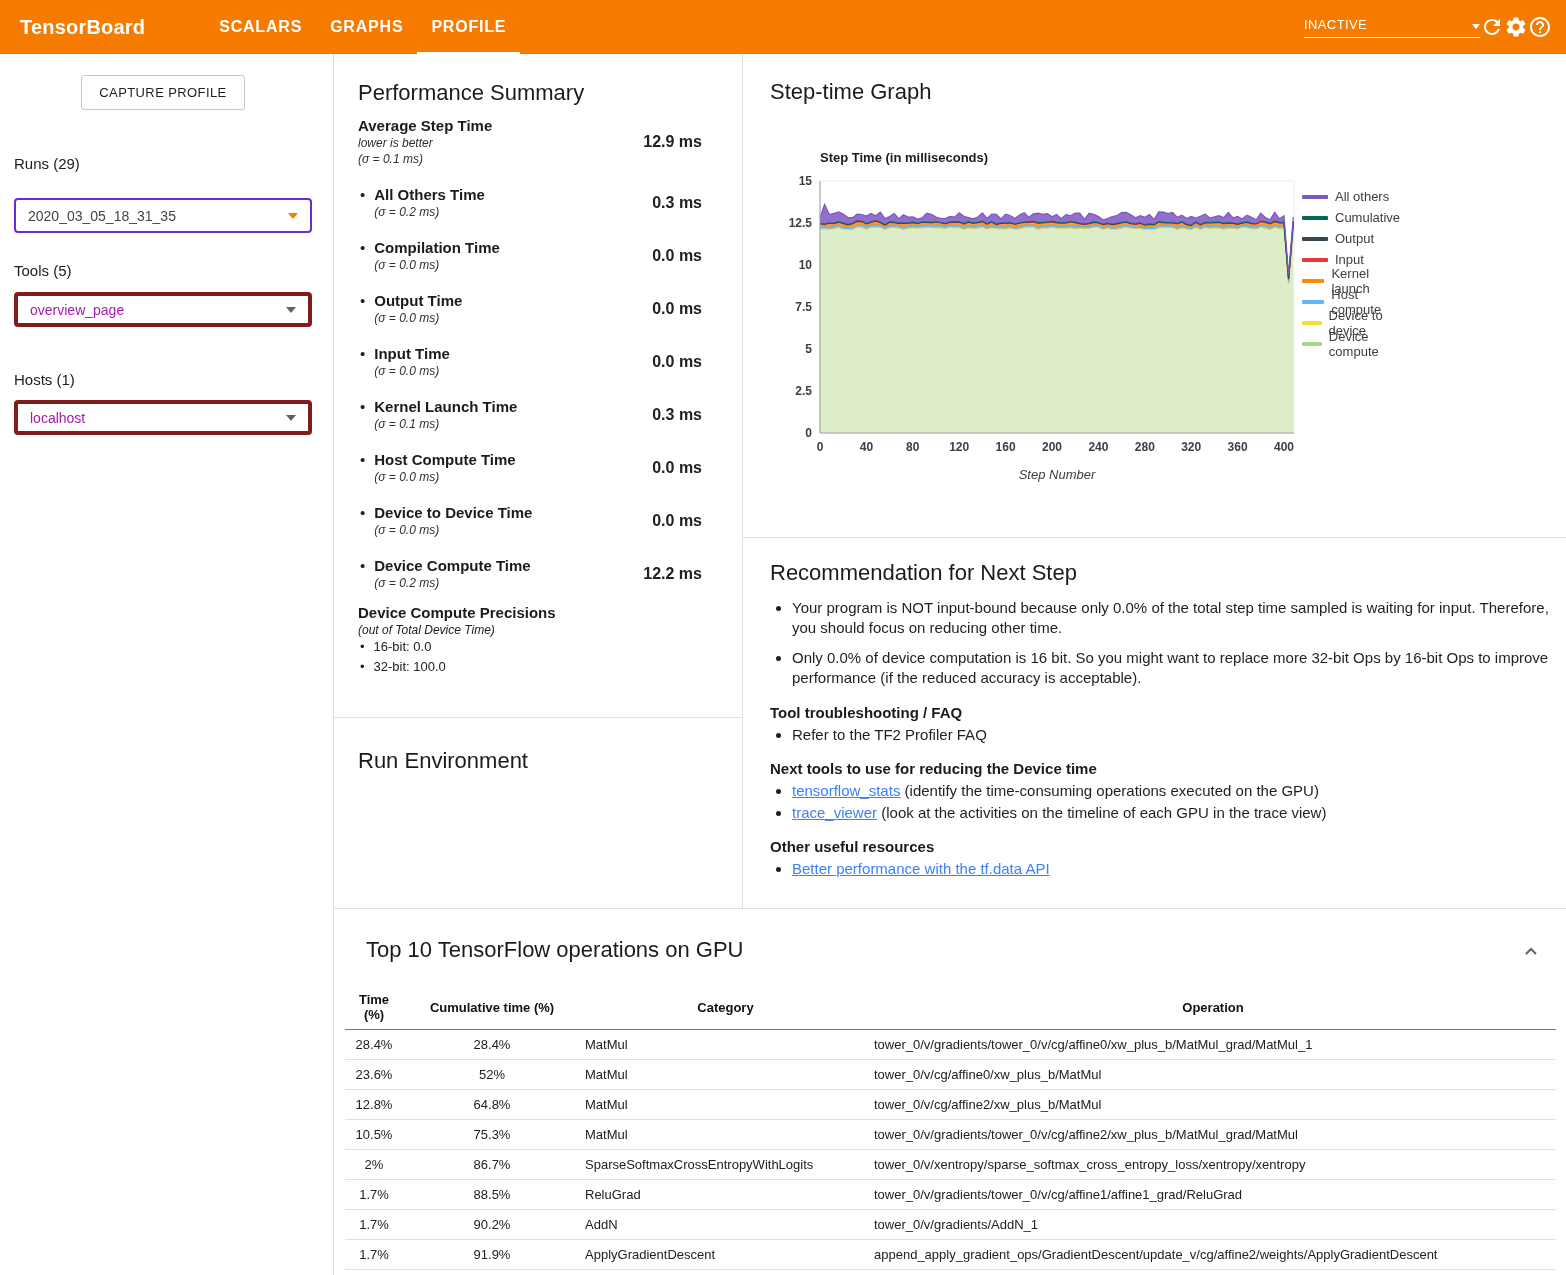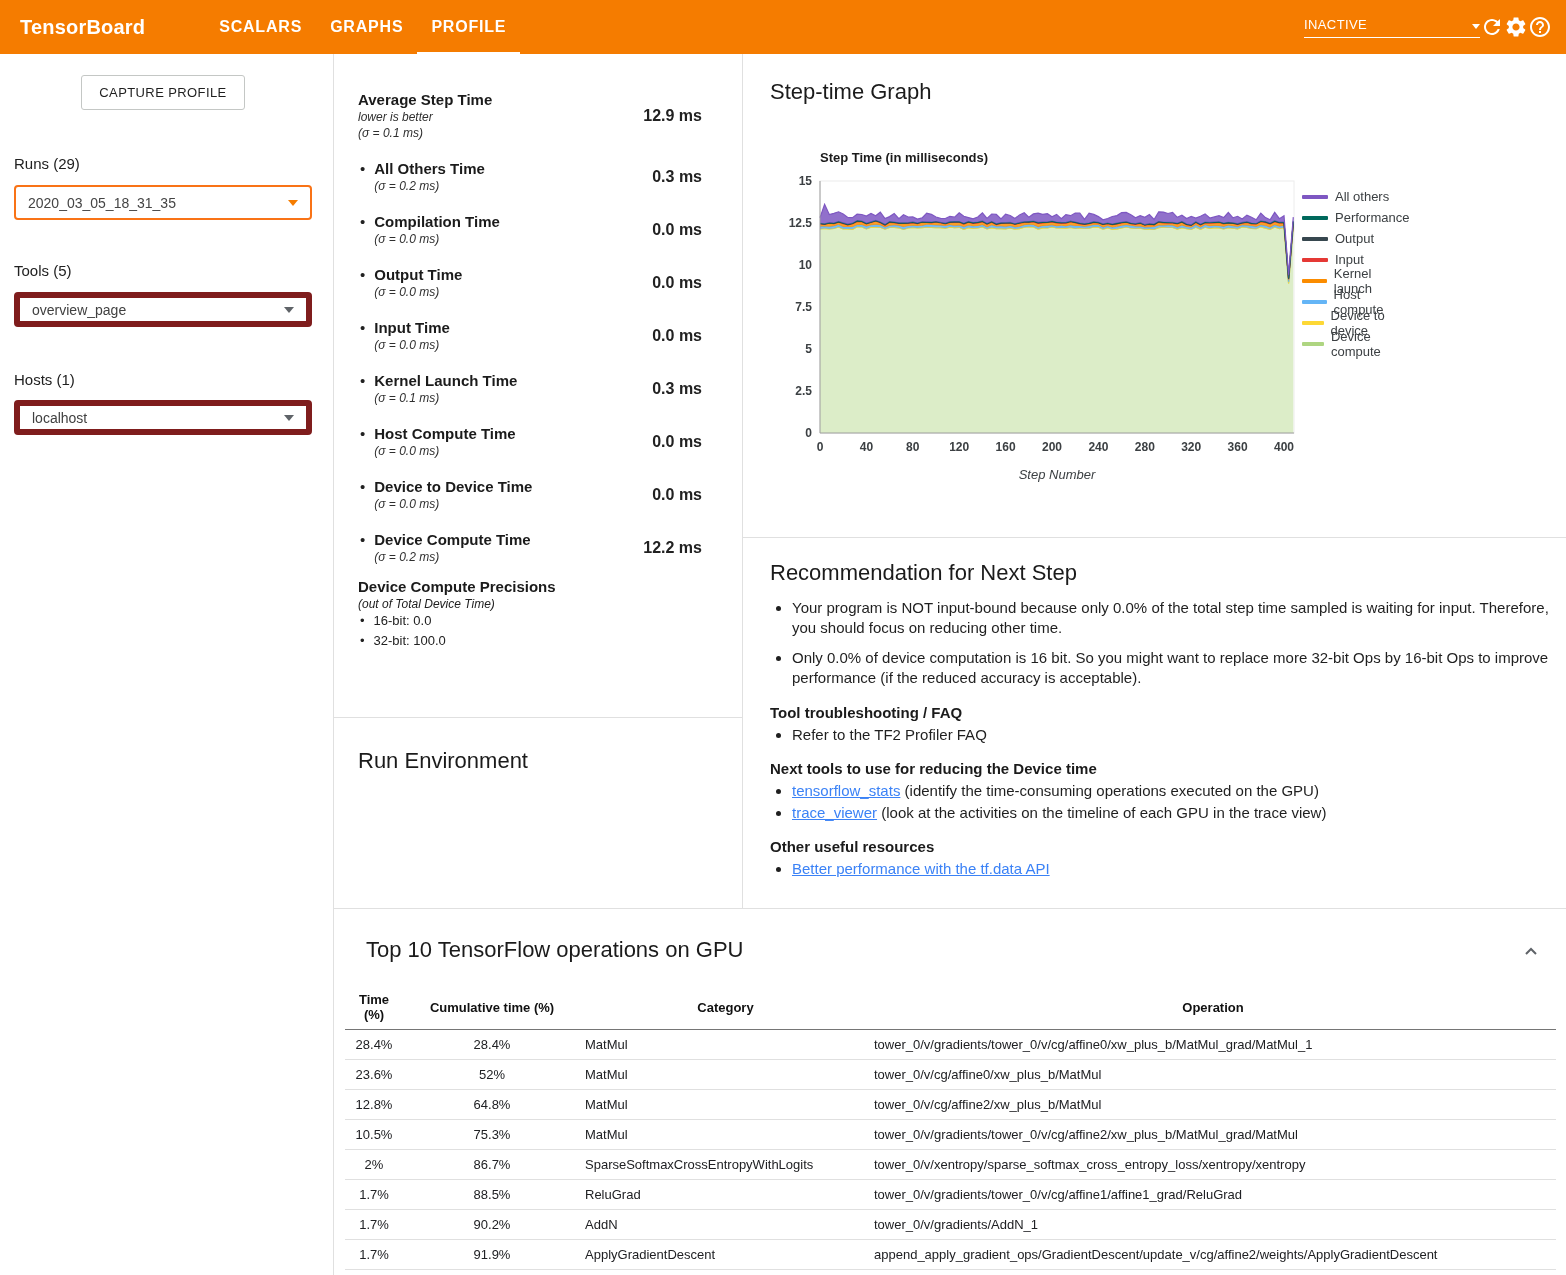--- a/index.html
+++ b/index.html
@@ -22,24 +22,24 @@
   .icon-btn { width:24px; height:24px; cursor:pointer; display:block; }
 
   
   .sidebar { position:absolute; top:54px; left:0; width:334px; bottom:0; background:#fff;
     border-right:1px solid #e0e0e0; }
   .capture-btn { position:absolute; left:81px; top:21px; width:164px; height:35px; background:#fff;
     border:1px solid #c4c7c5; border-radius:3px; font-size:13px; letter-spacing:0.4px; color:#1f1f1f;
     font-family:"Liberation Sans",sans-serif; cursor:pointer; }
   .side-label { position:absolute; left:14px; font-size:15px; color:#212121; }
   .lbl-runs { top:101px; } .lbl-tools { top:208px; } .lbl-hosts { top:317px; }
-  .mat-select { position:absolute; left:14px; width:298px; height:35px; border:6px solid #7f1d1d;
+  .mat-select { position:absolute; left:14px; width:298px; height:35px; border:4px solid #7f1d1d;
     border-radius:4px; display:flex; align-items:center; justify-content:space-between;
-    padding:0 12px; font-size:14px; color:#404040; cursor:pointer; background:#fff; }
-  .mat-select.focused { border:2px solid #f97316; color:#444; }
+    padding:0 12px; font-size:14px; color:#a21caf; cursor:pointer; background:#fff; }
+  .mat-select.focused { border:2px solid #6d28d9; color:#444;margin-top:13px; }
   .sel-runs { top:131px; } .sel-tools { top:238px; } .sel-hosts { top:346px; }
   .caret-gray { width:0; height:0; border-left:5px solid transparent; border-right:5px solid transparent;
     border-top:6px solid #5f6368; }
   .caret-orange { border-top-color:#f57c00; }
 
   
   .main { position:absolute; top:54px; left:334px; right:0; bottom:0; background:#fff; }
   .left-col { position:absolute; top:0; left:0; width:409px; height:854px; border-right:1px solid #e0e0e0; }
   .right-col { position:absolute; top:0; left:409px; right:0; height:854px; }
   .top10 { position:absolute; top:854px; left:0; right:0; bottom:0; border-top:1px solid #e0e0e0; }
@@ -141,20 +141,21 @@
   <div class="mat-select sel-hosts">
     <span>localhost</span>
     <span class="caret-gray"></span>
   </div>
 </div>
 
 <div class="main">
 
   <div class="left-col">
     <div class="ps-block">
+      <div class="section-title">Performance Summary</div>
 
       <div class="avg-row">
         <div>
           <div class="m-label">Average Step Time</div>
           <div class="m-note">lower is better</div>
           <div class="m-sigma">(σ = 0.1 ms)</div>
         </div>
         <div class="m-value">12.9 ms</div>
       </div>
 
@@ -307,21 +308,21 @@
             <text x="514" y="282" text-anchor="middle" font-size="12" font-weight="bold" fill="#3c4043" font-family="Liberation Sans, sans-serif">400</text>
             <text x="287" y="310" text-anchor="middle" font-size="13" font-style="italic" fill="#3c4043" font-family="Liberation Sans, sans-serif">Step Number</text>
           </svg>
         <div class="legend" id="chart-legend">
             <div class="legend-item">
               <span class="legend-swatch" style="background: rgb(126, 87, 194);"></span>
               <span class="legend-label">All others</span>
             </div>
             <div class="legend-item">
               <span class="legend-swatch" style="background: rgb(0, 105, 92);"></span>
-              <span class="legend-label">Performance</span>
+              <span class="legend-label">Cumulative</span>
             </div>
             <div class="legend-item">
               <span class="legend-swatch" style="background: rgb(55, 71, 79);"></span>
               <span class="legend-label">Output</span>
             </div>
             <div class="legend-item">
               <span class="legend-swatch" style="background: rgb(229, 57, 53);"></span>
               <span class="legend-label">Input</span>
             </div>
             <div class="legend-item">

